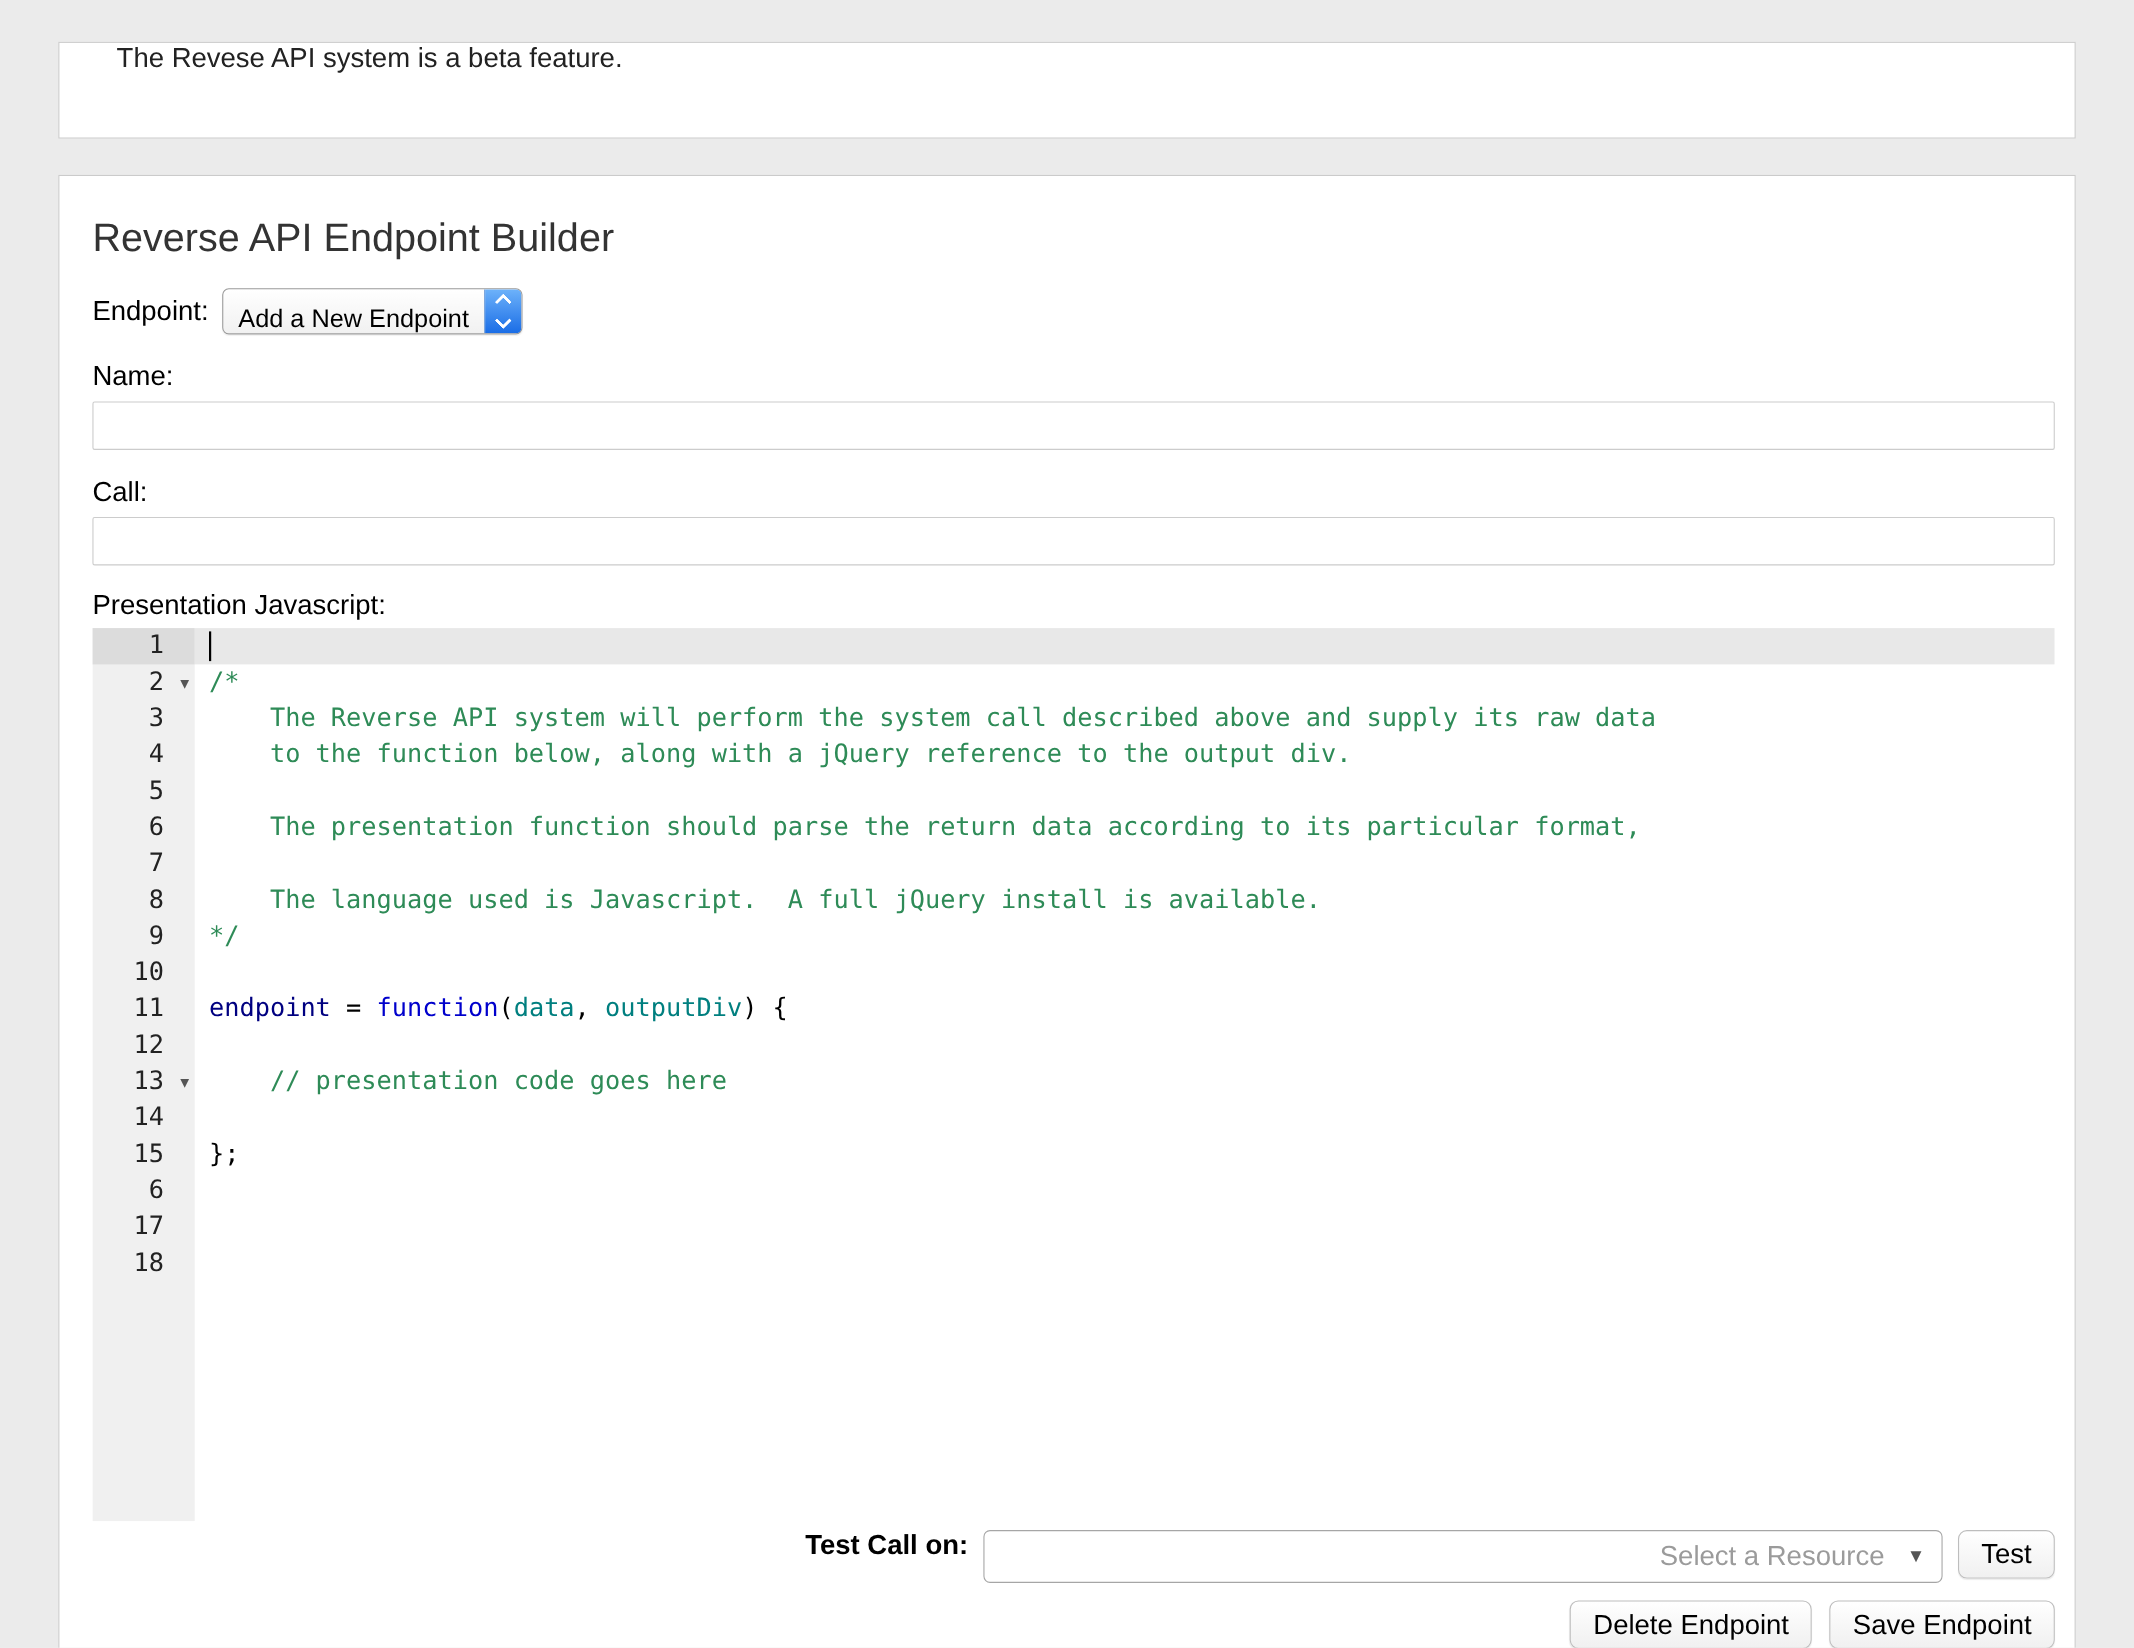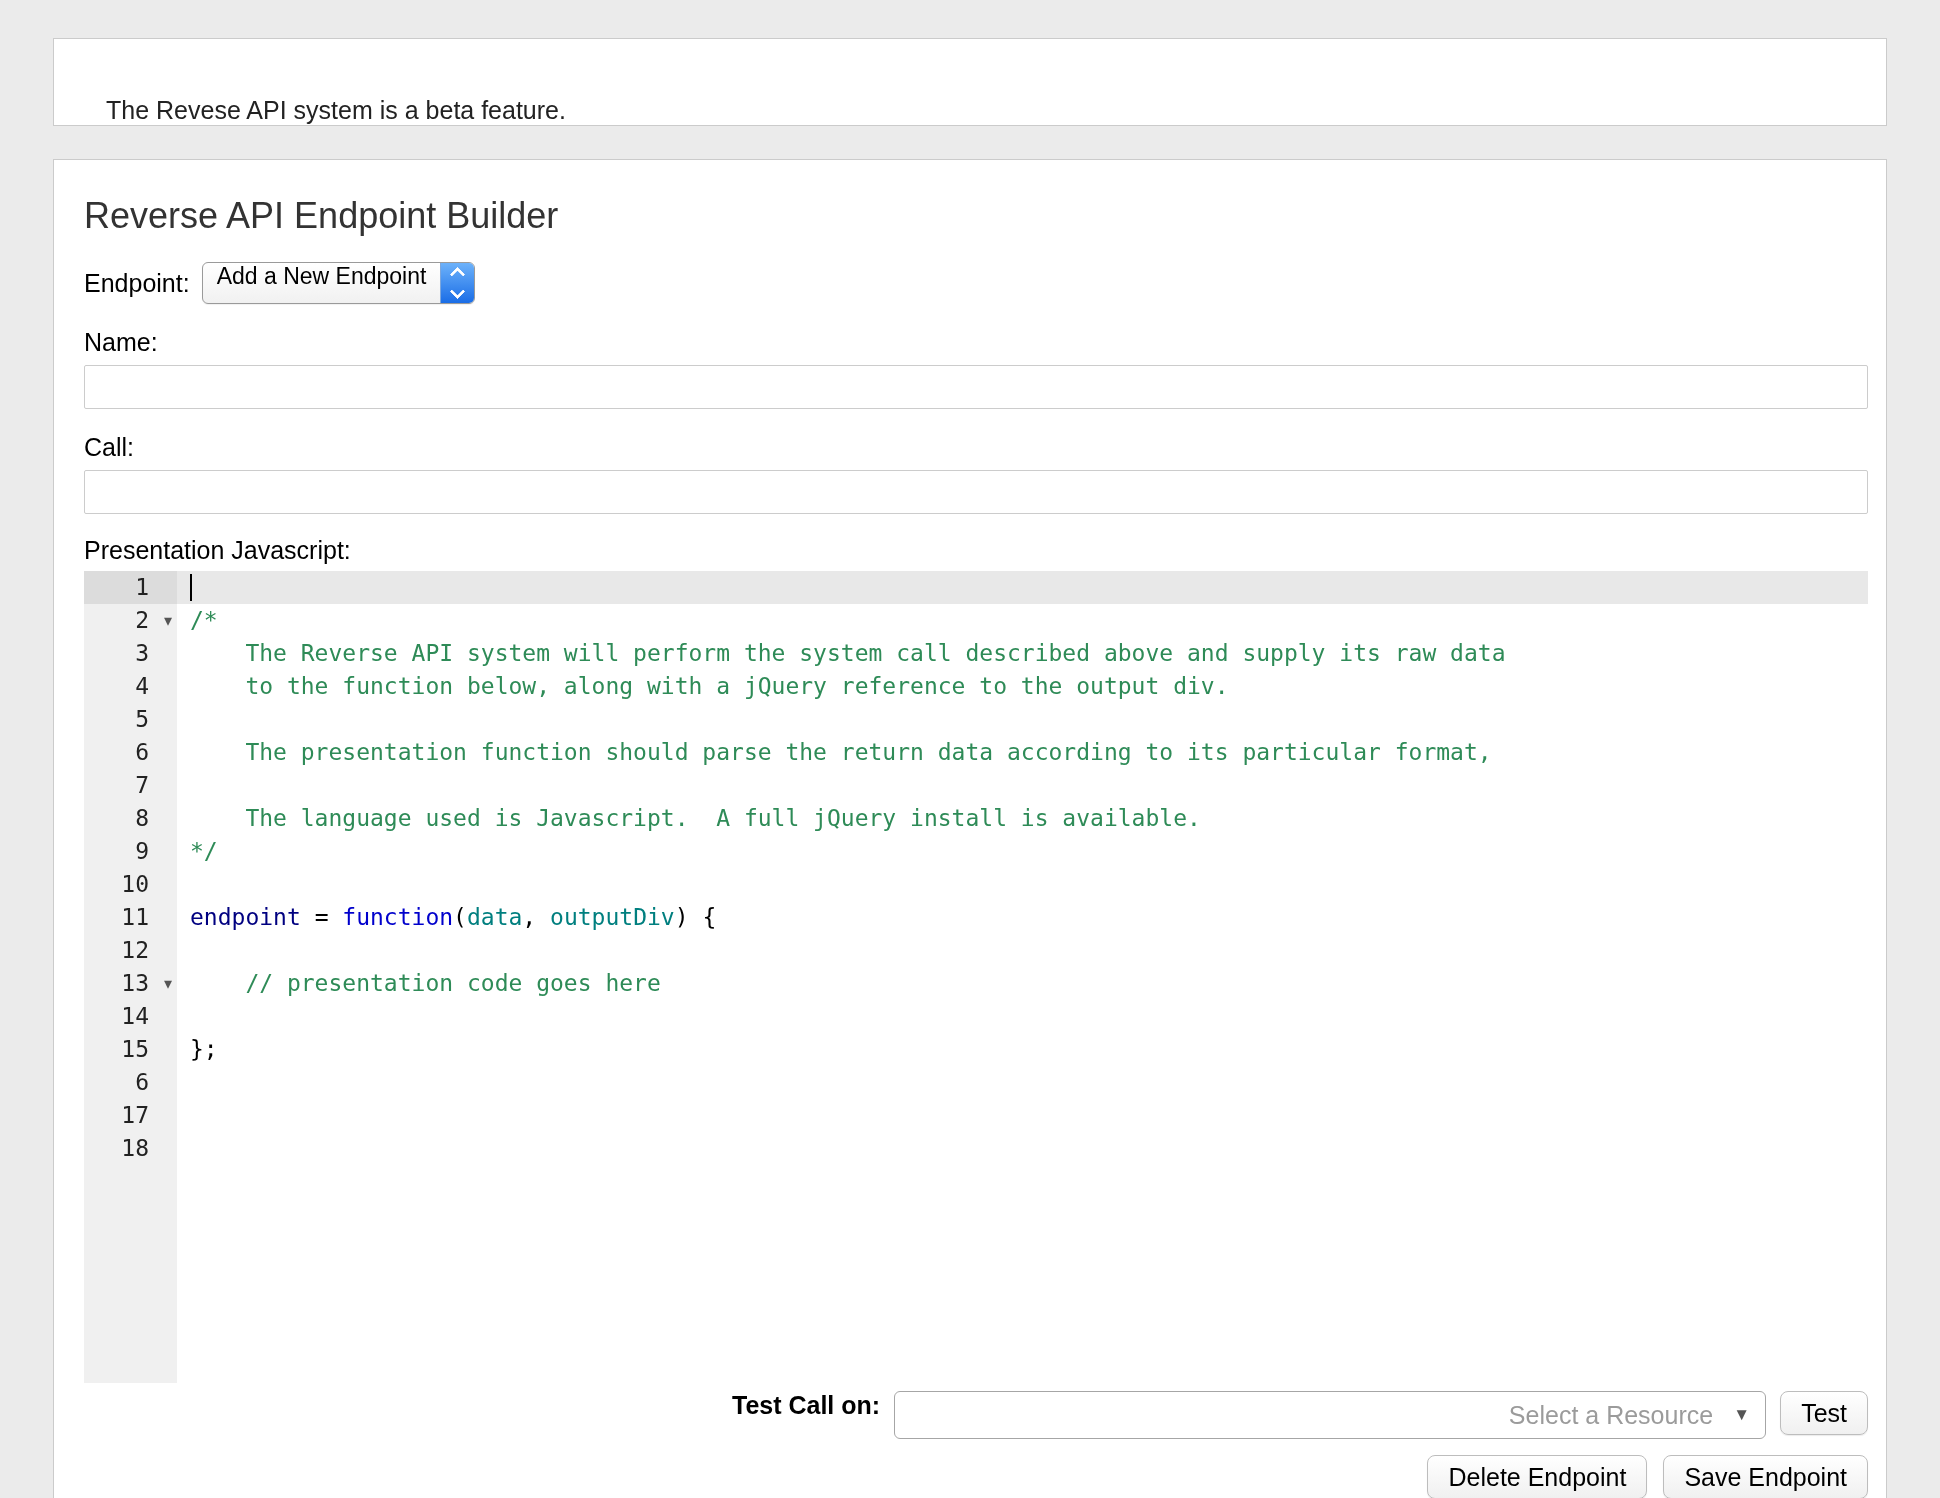--- a/index.html
+++ b/index.html
@@ -14,21 +14,21 @@
     height: 1498px;
     box-sizing: border-box;
     overflow: hidden;
   }
   .banner {
     margin: 38px 53px 0 53px;
     background: #fff;
     border: 1px solid #cbcbcb;
     height: 88px;
     display: flex;
-    align-items: flex-end;
+    align-items: flex-start;
     padding: 0 52px;
     box-sizing: border-box;
     font-size: 25px;
     color: #222;
   }
   .panel {
     margin: 33px 53px 0 53px;
     background: #fff;
     border: 1px solid #cbcbcb;
     box-sizing: border-box;
@@ -43,21 +43,21 @@
   }
   .endpoint-row {
     margin-top: 24px;
     display: flex;
     align-items: center;
     gap: 12px;
     font-size: 25px;
   }
   .mac-select {
     display: inline-flex;
-    align-items: flex-start;
+    align-items: flex-end;
     border: 1px solid #9a9a9a;
     border-radius: 6px;
     background: linear-gradient(#ffffff, #f1f1f1);
     height: 40px;
     padding-left: 14px;
     font-size: 23px;
     overflow: hidden;
     cursor: default;
     box-shadow: 0 1px 1px rgba(0,0,0,0.06);
   }

